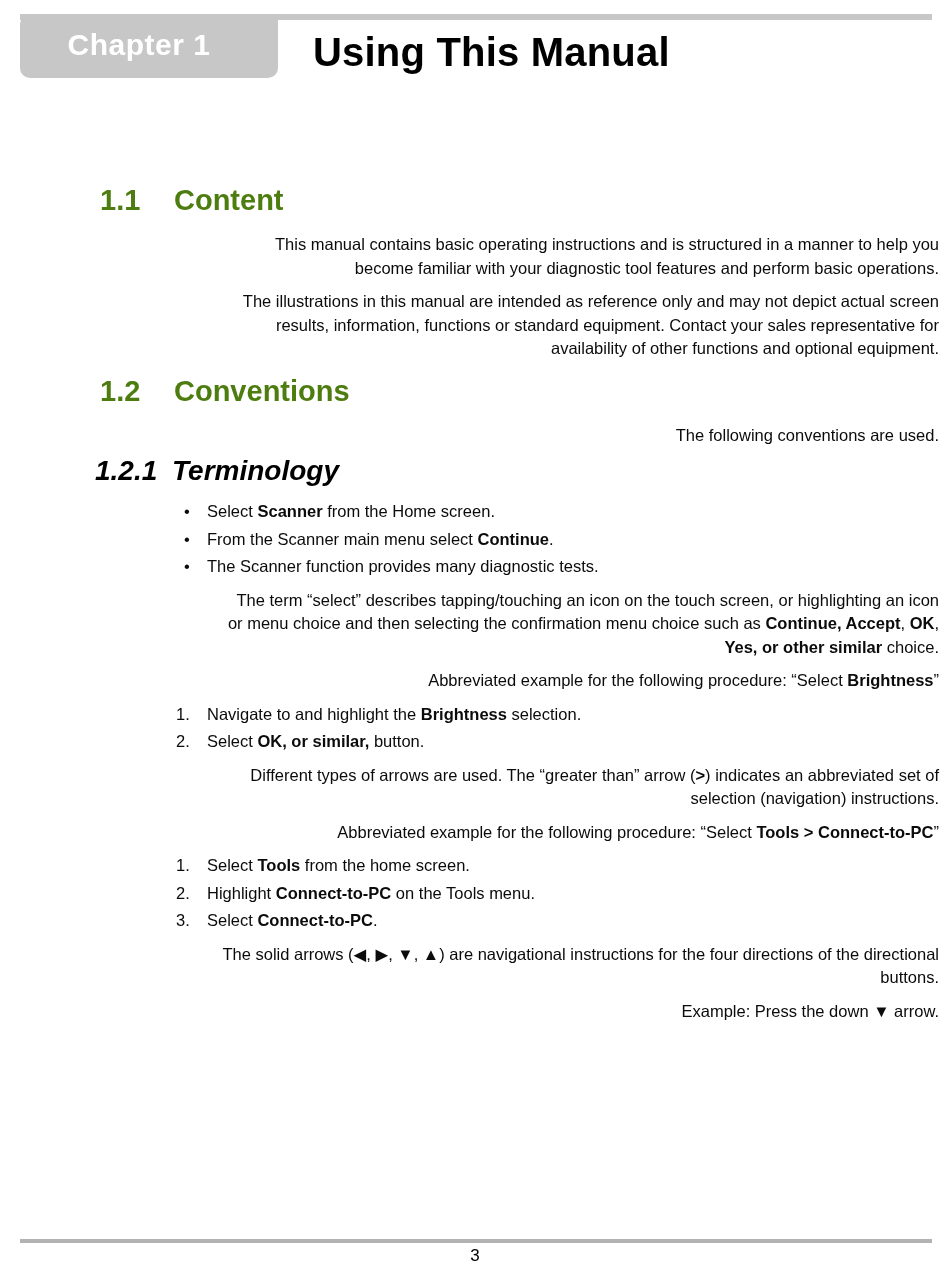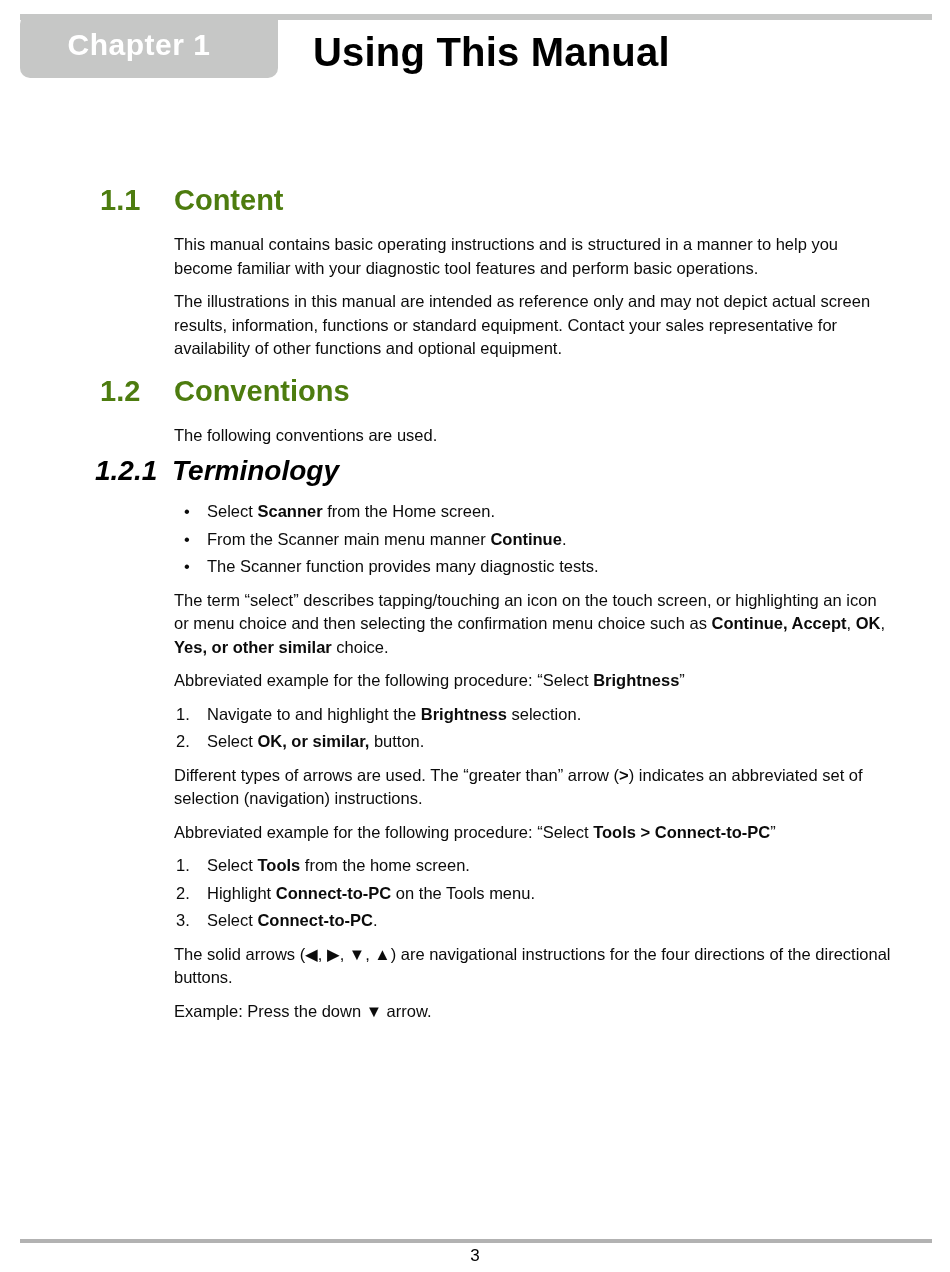--- a/index.html
+++ b/index.html
@@ -30,21 +30,21 @@
   }
   
   main{position:absolute;top:78px;left:0;width:950px;}
   h2{font-size:29px;line-height:32px;font-weight:bold;margin:14px 0 17px 100px;color:#4d7c0f;}
   h2.first{margin-top:106px;}
   h2 .num{display:inline-block;width:74px;}
   h3{font-size:28px;line-height:27px;font-weight:bold;margin:10px 0 16px 95px;color:#000;font-style:italic;}
   h3 .num{display:inline-block;width:77px;}
   .para{
     margin:0 0 10px 174px;width:765px;
-    font-size:16.5px;line-height:23.5px;white-space:pre-line;
+    font-size:16.5px;line-height:23.5px;white-space:pre-line;text-align:right;
   }
   ul.blist,ol.nlist{
     list-style:none;margin:10px 0 10px 174px;padding:0;width:765px;
     font-size:16.5px;line-height:23.5px;
   }
   li{position:relative;padding-left:33px;margin:0 0 4px 0;}
   li:last-child{margin-bottom:0;}
   li .li-text{white-space:pre-line;}
   ul.blist .li-marker{position:absolute;left:10px;top:0;}
   ol.nlist .li-marker{position:absolute;left:2px;top:0;}
@@ -91,21 +91,21 @@
     <h3>
       <span class="num">1.2.1</span><span>Terminology</span>
     </h3>
     <ul class="blist">
       <li>
         <span class="li-marker">•</span>
         <span class="li-text"><span>Select </span><b>Scanner</b><span> from the Home screen.</span></span>
       </li>
       <li>
         <span class="li-marker">•</span>
-        <span class="li-text"><span>From the Scanner main menu manner </span><b>Continue</b><span>.</span></span>
+        <span class="li-text"><span>From the Scanner main menu select </span><b>Continue</b><span>.</span></span>
       </li>
       <li>
         <span class="li-marker">•</span>
         <span class="li-text"><span>The Scanner function provides many diagnostic tests.</span></span>
       </li>
     </ul>
     <p class="para"><span>The term “select” describes tapping/touching an icon on the touch screen, or highlighting an icon
 or menu choice and then selecting the confirmation menu choice such as </span><b>Continue, Accept</b><span>, </span><b>OK</b><span>,
 </span><b>Yes, or other similar</b><span> choice.</span></p>
     <p class="para"><span>Abbreviated example for the following procedure: “Select </span><b>Brightness</b><span>”</span></p>

